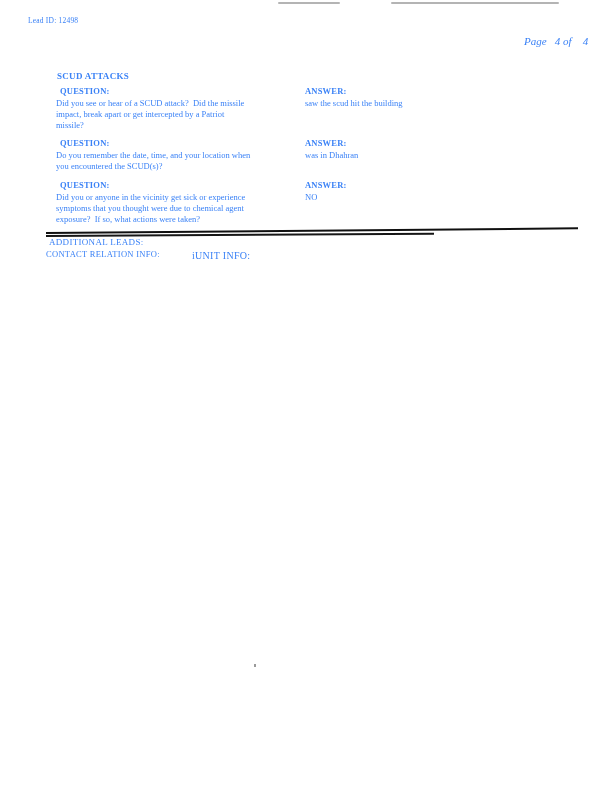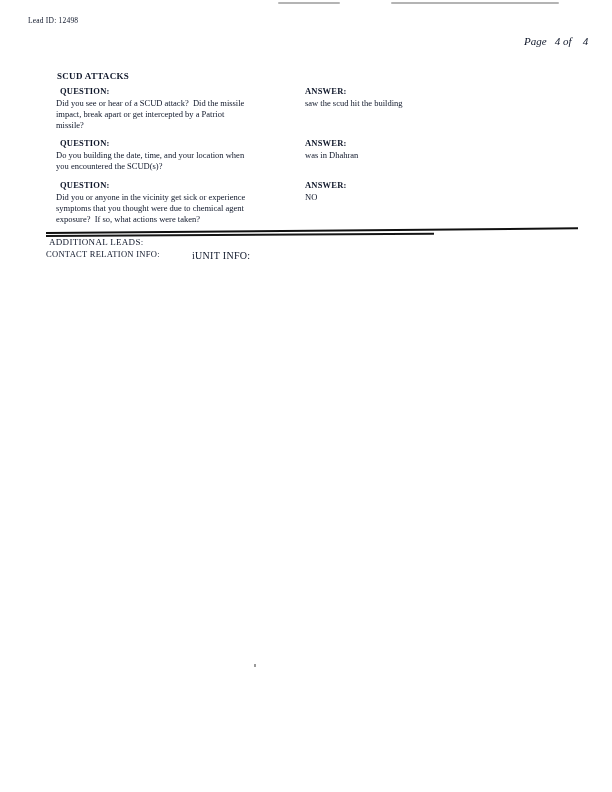--- a/index.html
+++ b/index.html
@@ -6,21 +6,21 @@
     margin: 0;
     padding: 0;
     background: #e8e8e8;
   }
   .sheet {
     position: relative;
     width: 612px;
     height: 792px;
     background: #ffffff;
     font-family: "Liberation Serif", "DejaVu Serif", serif;
-    color: #0f172a;
+    color: #3b82f6;
     overflow: hidden;
   }
   .abs { position: absolute; }
 
   
   .scan-line {
     position: absolute;
     height: 2px;
     background: #b4b4b4;
     border-radius: 1px;
@@ -130,21 +130,21 @@
     <div class="a-label">ANSWER:</div>
     <div class="q-text">Did you see or hear of a SCUD attack?  Did the missile
 impact, break apart or get intercepted by a Patriot
 missile?</div>
     <div class="a-text">saw the scud hit the building</div>
   </div>
 
   <div class="qa-row row-2">
     <div class="q-label">QUESTION:</div>
     <div class="a-label">ANSWER:</div>
-    <div class="q-text">Do you building the date, time, and your location when
+    <div class="q-text">Do you remember the date, time, and your location when
 you encountered the SCUD(s)?</div>
     <div class="a-text">was in Dhahran</div>
   </div>
 
   <div class="qa-row row-3">
     <div class="q-label">QUESTION:</div>
     <div class="a-label">ANSWER:</div>
     <div class="q-text">Did you or anyone in the vicinity get sick or experience
 symptoms that you thought were due to chemical agent
 exposure?  If so, what actions were taken?</div>

